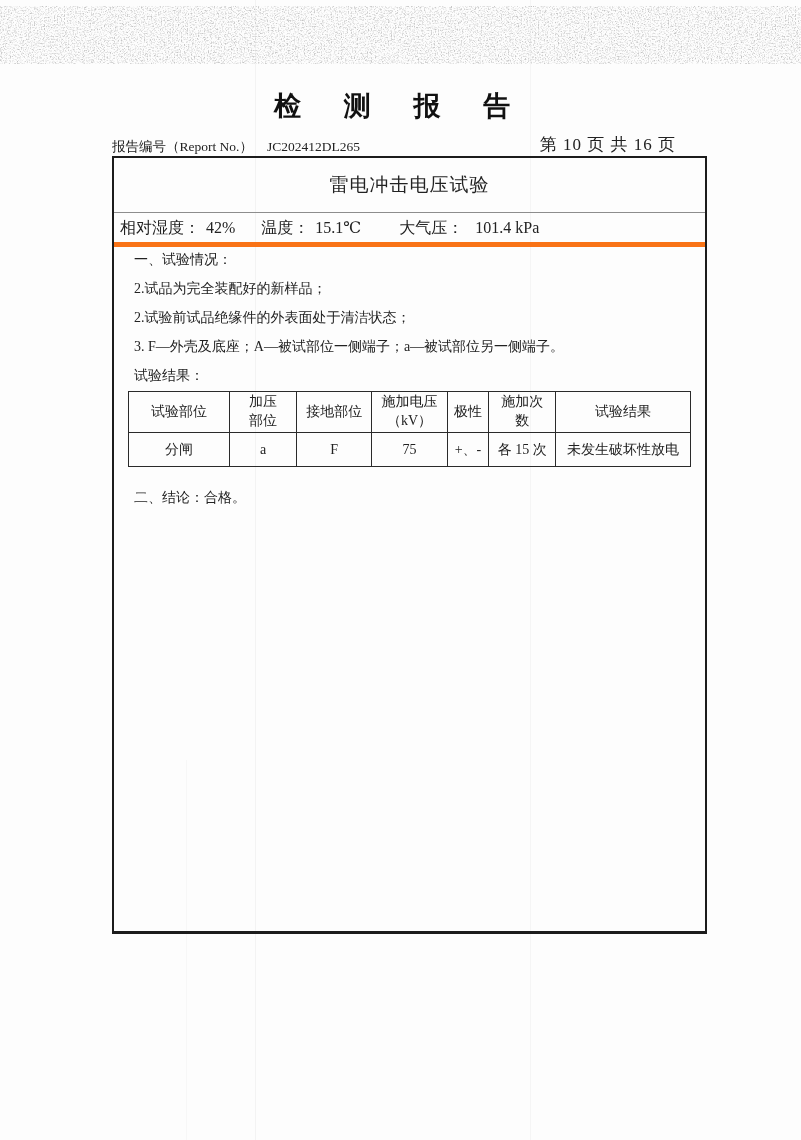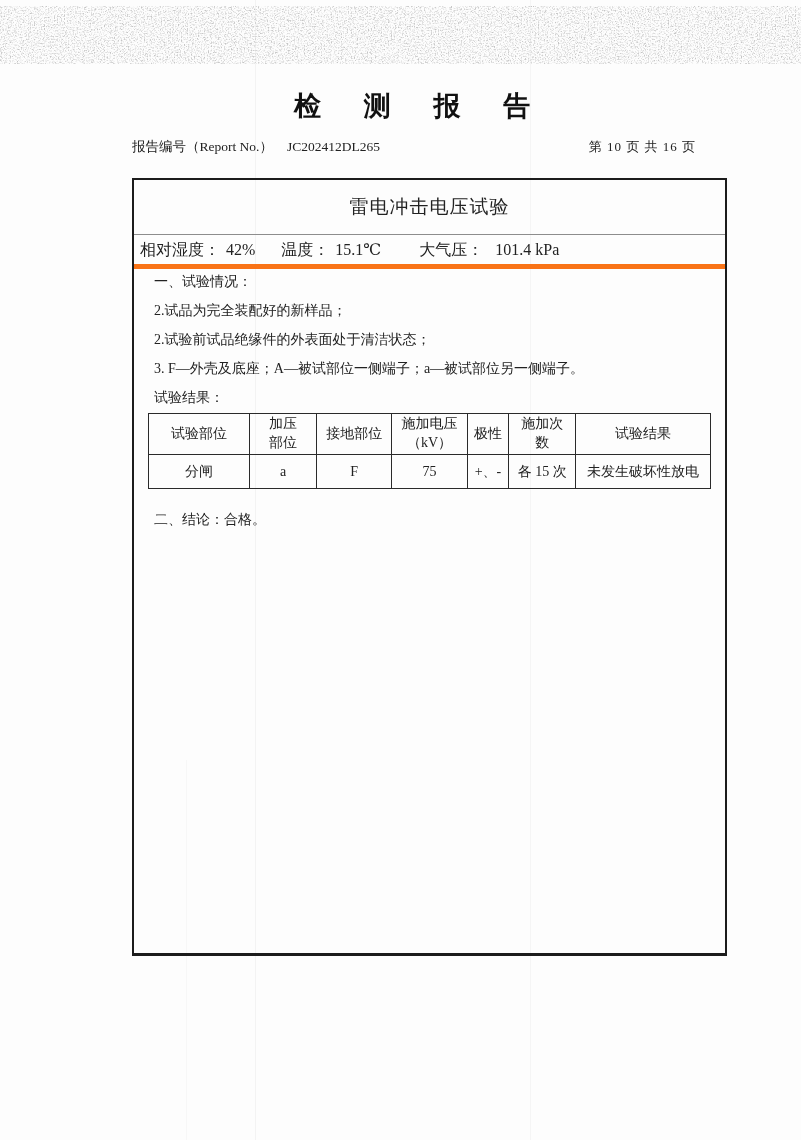--- a/index.html
+++ b/index.html
@@ -12,43 +12,43 @@
     font-family:"Liberation Serif","DejaVu Serif",serif;
     color:#222;
   }
   
   .noise-band{position:absolute;left:0;top:6px;opacity:.75;pointer-events:none;}
   .streak{position:absolute;top:0;width:1px;height:1140px;background:rgba(90,90,90,.06);pointer-events:none;}
   .streak.s1{left:255px;}
   .streak.s2{left:530px;background:rgba(90,90,90,.05);}
   .streak.s3{left:186px;top:760px;height:380px;background:rgba(90,90,90,.04);}
   
-  .content{position:absolute;left:132px;top:88px;width:564px;}
+  .content{position:absolute;left:112px;top:88px;width:564px;}
   .title-cn{
     margin:0;text-align:center;
     font-size:27px;font-weight:bold;
     letter-spacing:18px;padding-left:14px;
     color:#111;
   }
   .title-en{
     margin:5px 0 0 0;text-align:center;
     font-size:17px;font-weight:bold;
     letter-spacing:1.5px;word-spacing:9px;
     color:#111;
   }
   .meta-row{
     display:flex;justify-content:space-between;align-items:flex-end;
     margin-top:10px;height:22px;
     font-size:13.5px;
   }
   .report-no-value{margin-left:14px;}
-  .page-indicator{font-size:13px;letter-spacing:1px;}
+  .page-indicator{font-size:17px;letter-spacing:1px;}
   
   .report-box{
-    margin-top:22px;
+    margin-top:0;
     width:591px;height:773px;
     border:2px solid #1c1c1c;
     border-bottom-width:3px;
     background:transparent;
   }
   .box-title{
     height:54px;line-height:54px;
     text-align:center;
     font-size:19px;letter-spacing:1px;
     border-bottom:1px solid #8d8d8d;

